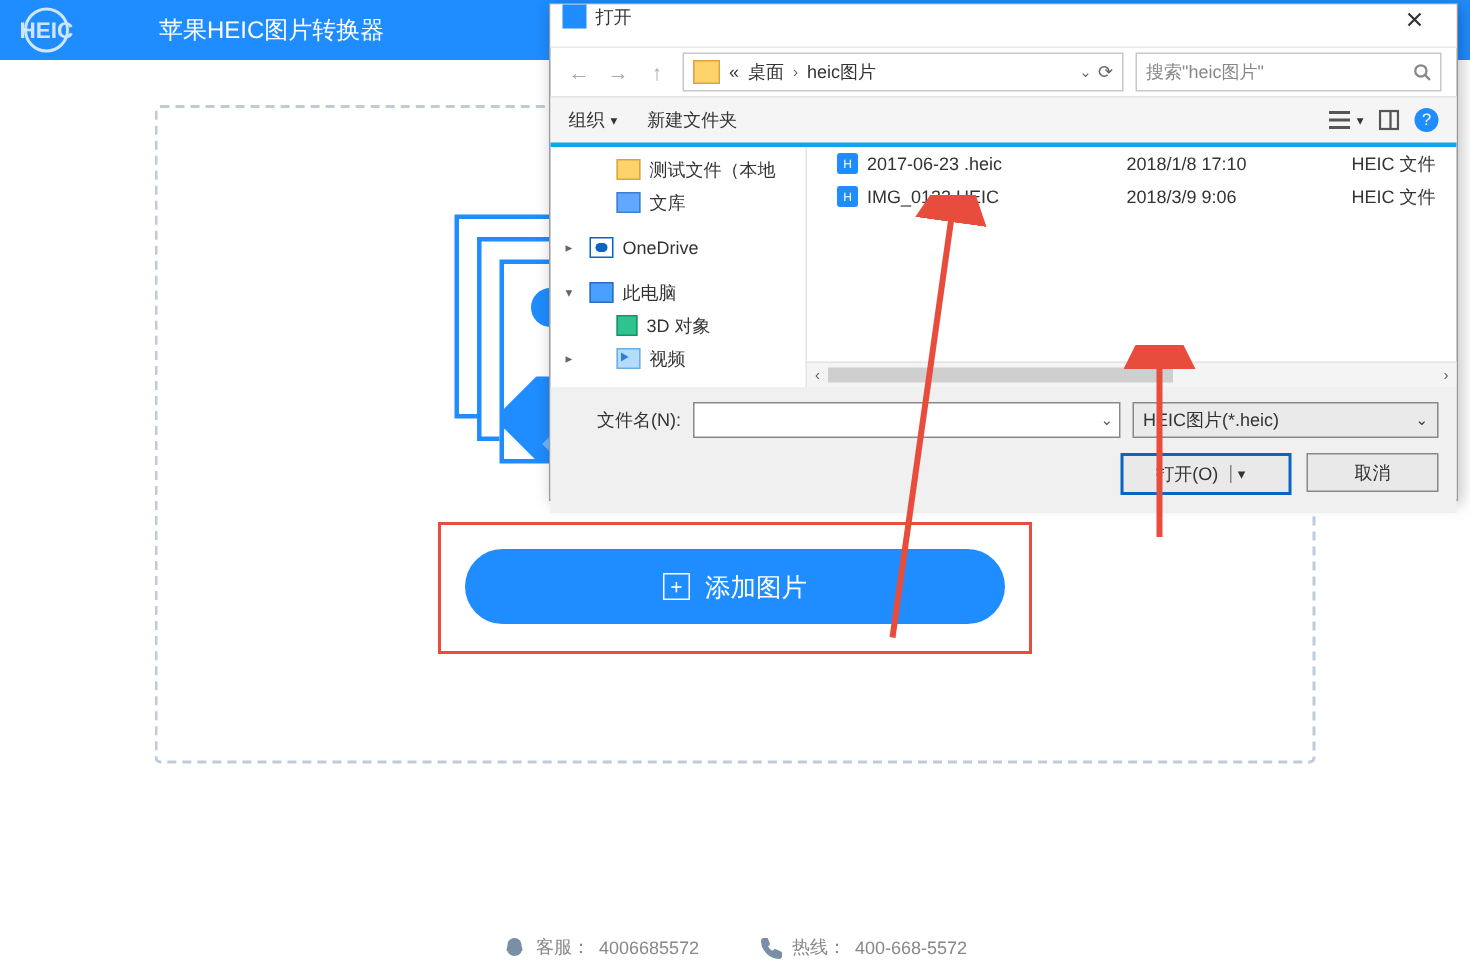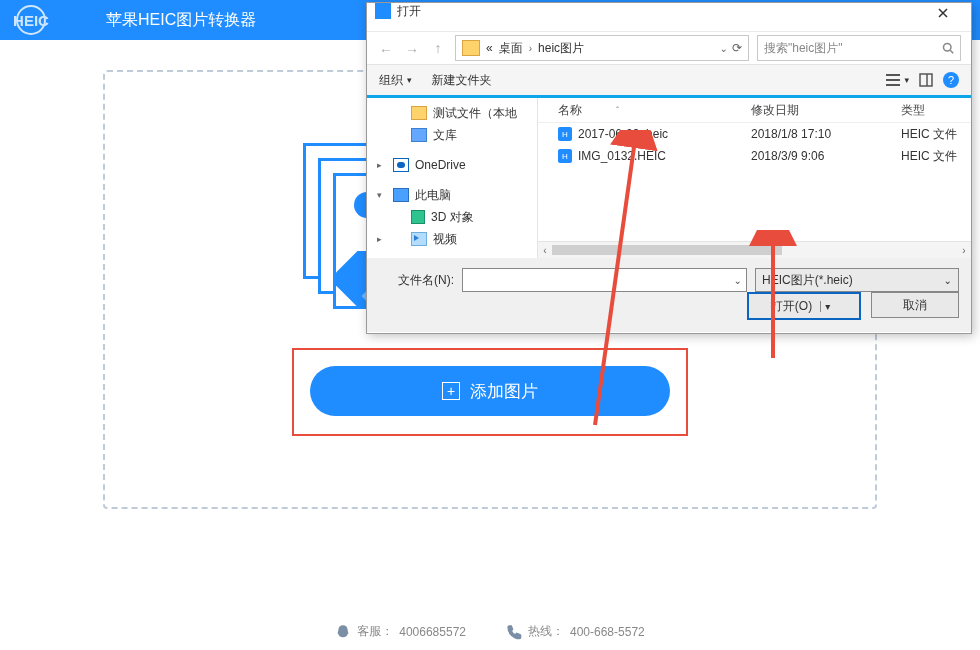--- a/index.html
+++ b/index.html
@@ -90,21 +90,21 @@
   .scroll-h .thumb{position:absolute;left:14px;width:230px;height:10px;background:#cfcfcf;top:3px;}
   .scroll-h .arw{width:14px;height:14px;display:flex;align-items:center;justify-content:center;color:#666;font-size:10px;}
   .scroll-h .arw.right{margin-left:auto;}
   .bottom-bar{background:#f0f0f0;padding:10px 12px 12px;}
   .fn-row{display:flex;align-items:center;gap:8px;}
   .fn-row label{font-size:12px;white-space:nowrap;width:75px;text-align:right;}
   .fn-input{flex:1;height:22px;border:1px solid #888;background:#fff;padding:0 4px;display:flex;align-items:center;}
   .fn-input .caret-down{margin-left:auto;font-size:10px;color:#555;}
   .filter{width:190px;height:22px;border:1px solid #888;background:#eaeaea;display:flex;align-items:center;padding:0 6px;gap:4px;}
   .filter .caret-down{margin-left:auto;font-size:10px;}
-  .btn-row{display:flex;justify-content:flex-end;gap:10px;}
+  .btn-row{display:flex;justify-content:flex-end;gap:10px;margin-top:10px;}
   .win-btn{width:86px;height:24px;border:1px solid #888;background:#e9e9e9;display:flex;align-items:center;justify-content:center;gap:4px;font-size:12px;cursor:pointer;}
   .win-btn.primary{border:2px solid #0a64c2;width:110px;}
   .win-btn .dd{width:12px;font-size:10px;border-left:1px solid #888;margin-left:4px;padding-left:4px;}
   
   .red-arrow{position:absolute;pointer-events:none;}
   .ra1{left:515px;top:130px;width:160px;height:300px;}
   .ra2{left:738px;top:230px;width:70px;height:130px;}
 </style>
 </head>
 <body>
@@ -249,28 +249,20 @@
           <span class="ico-3d"></span>
           <span>3D 对象</span>
         </div>
         <div class="tree-item l2">
           <span class="caret">▸</span>
           <span class="ico-video"></span>
           <span>视频</span>
         </div>
       </div>
     <div class="file-pane">
-      <div class="fp-head">
-        <div class="col name" style="padding-left:20px">
-            <span>名称</span>
-            <span style="font-size:9px;color:#888;margin-left:30px">ˆ</span>
-          </div>
-        <div class="col date">修改日期</div>
-        <div class="col type">类型</div>
-      </div>
       <div id="file-rows">
           <div class="fp-row">
             <div class="col name" style="padding-left:20px">
               <span class="heic-ico">H</span>
               <span>2017-06-23 .heic</span>
             </div>
             <div class="col date">2018/1/8 17:10</div>
             <div class="col type">HEIC 文件</div>
           </div>
           <div class="fp-row">

